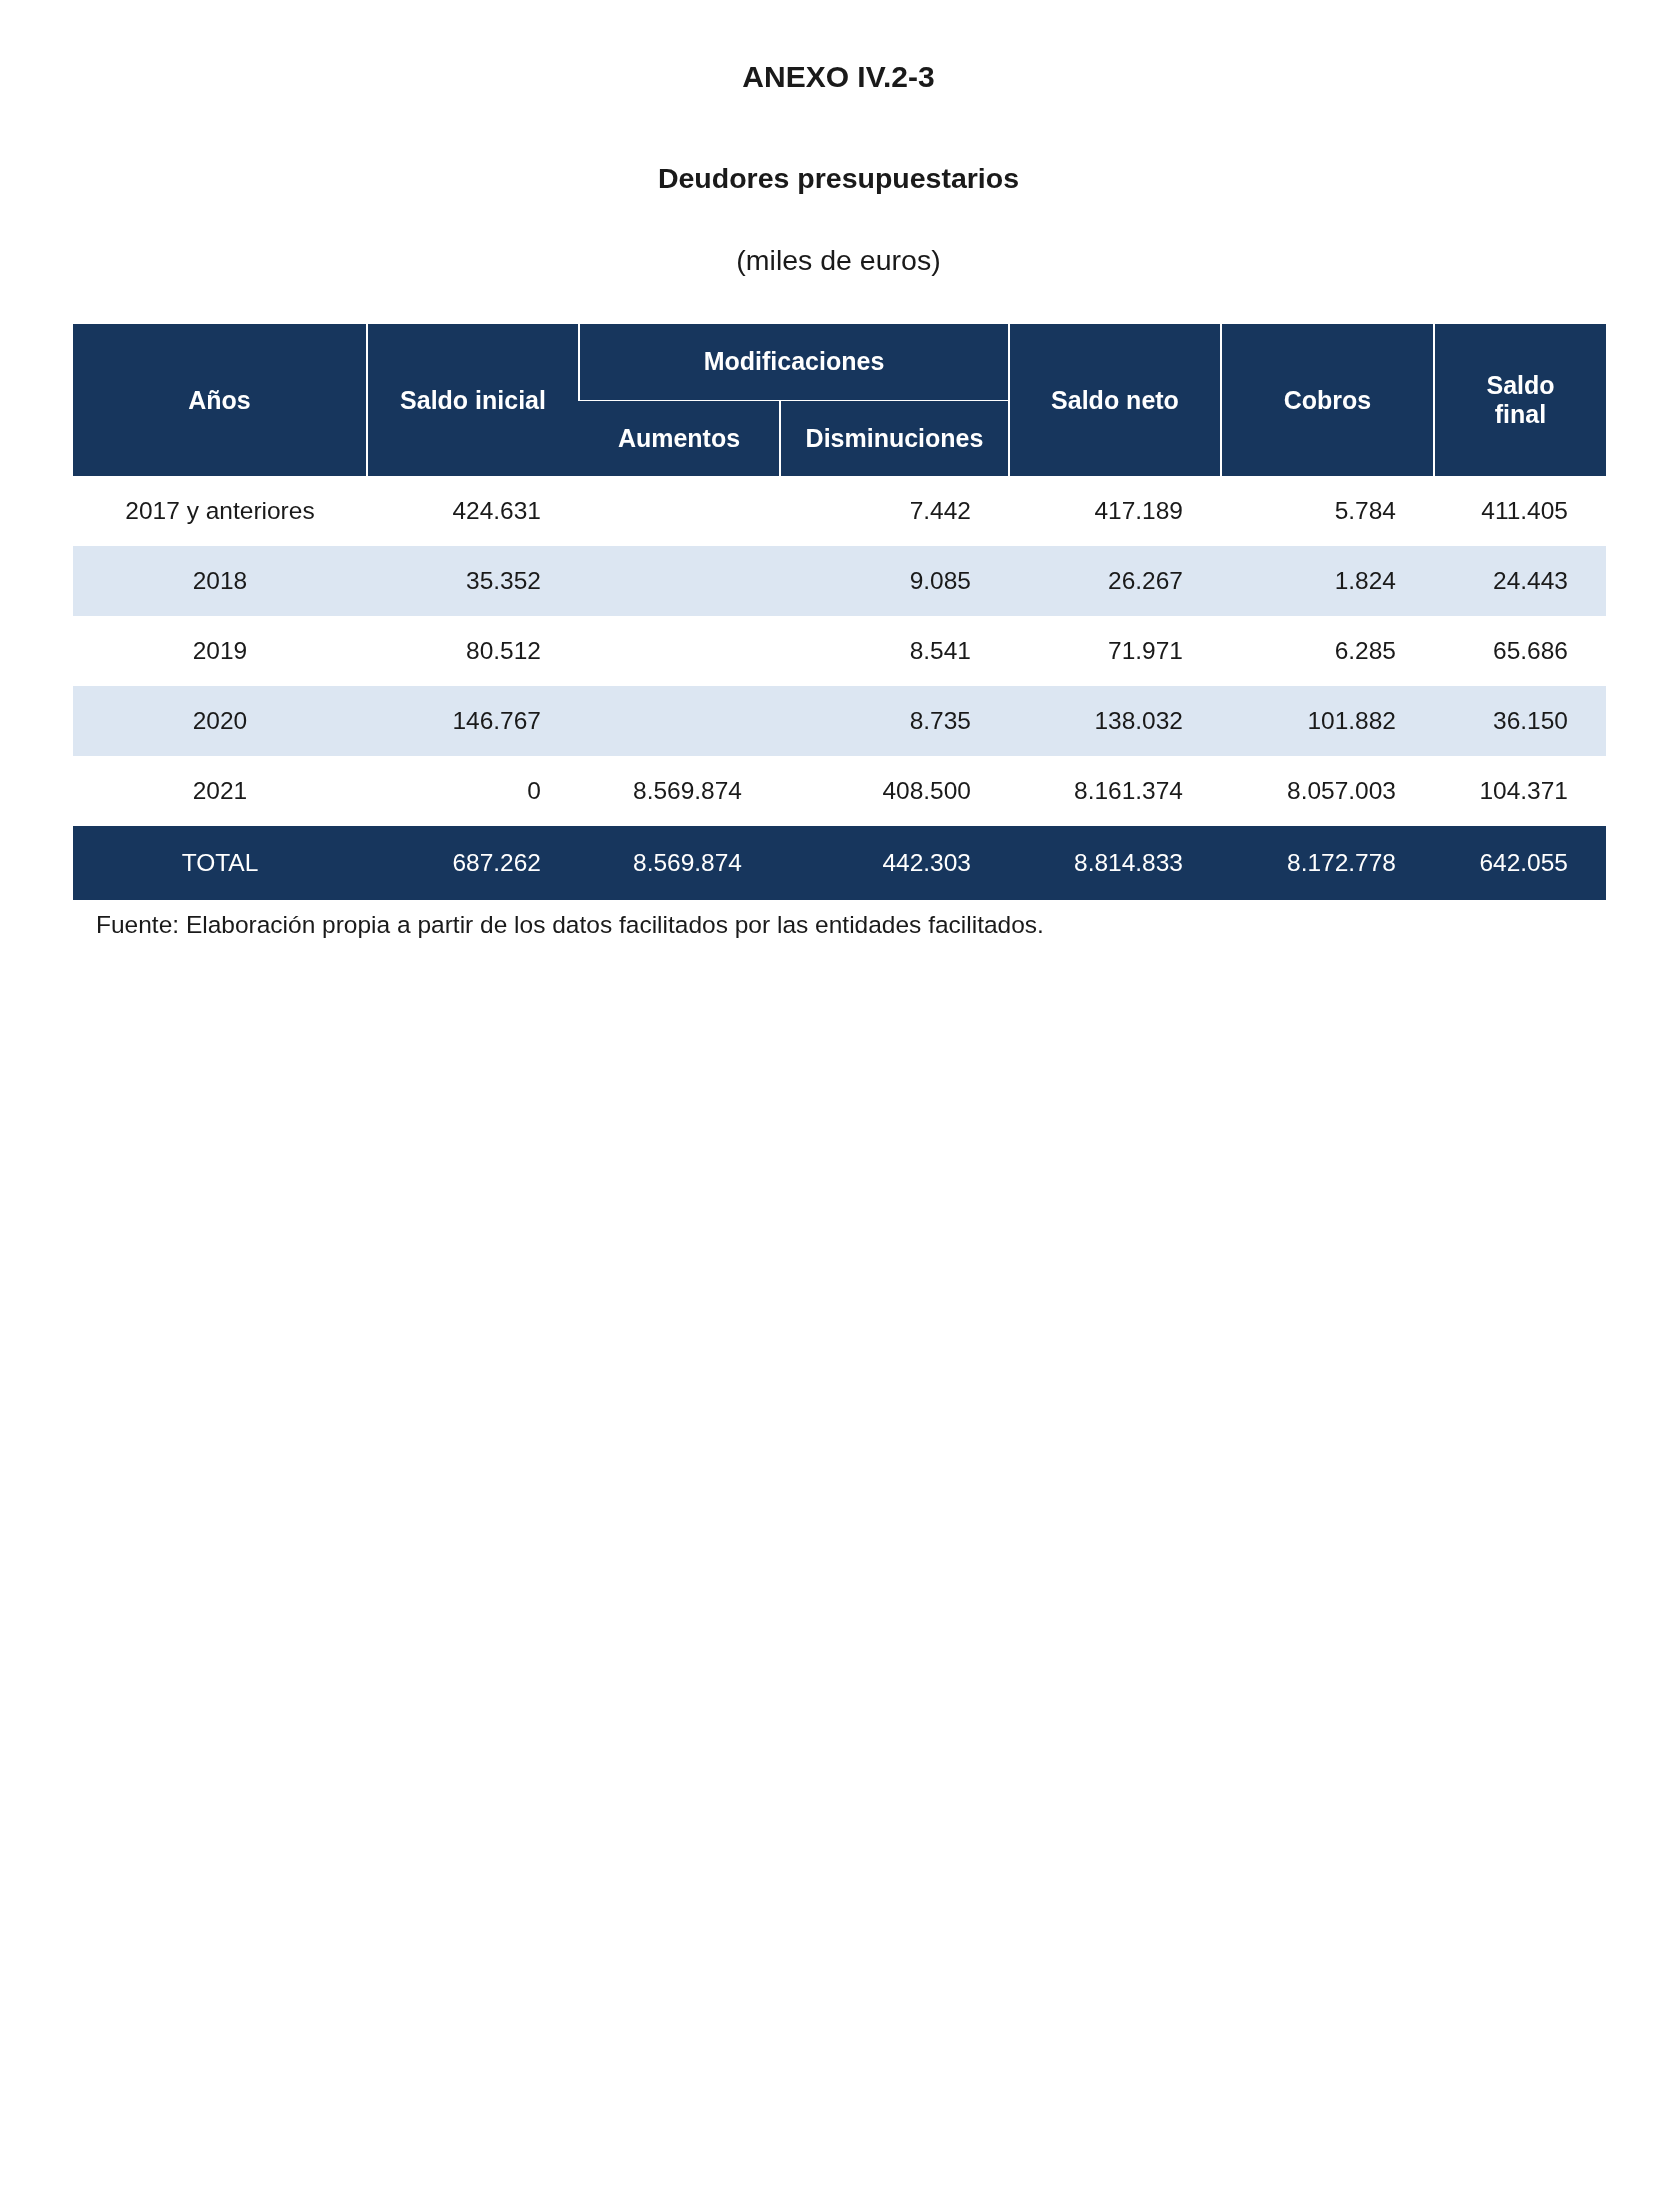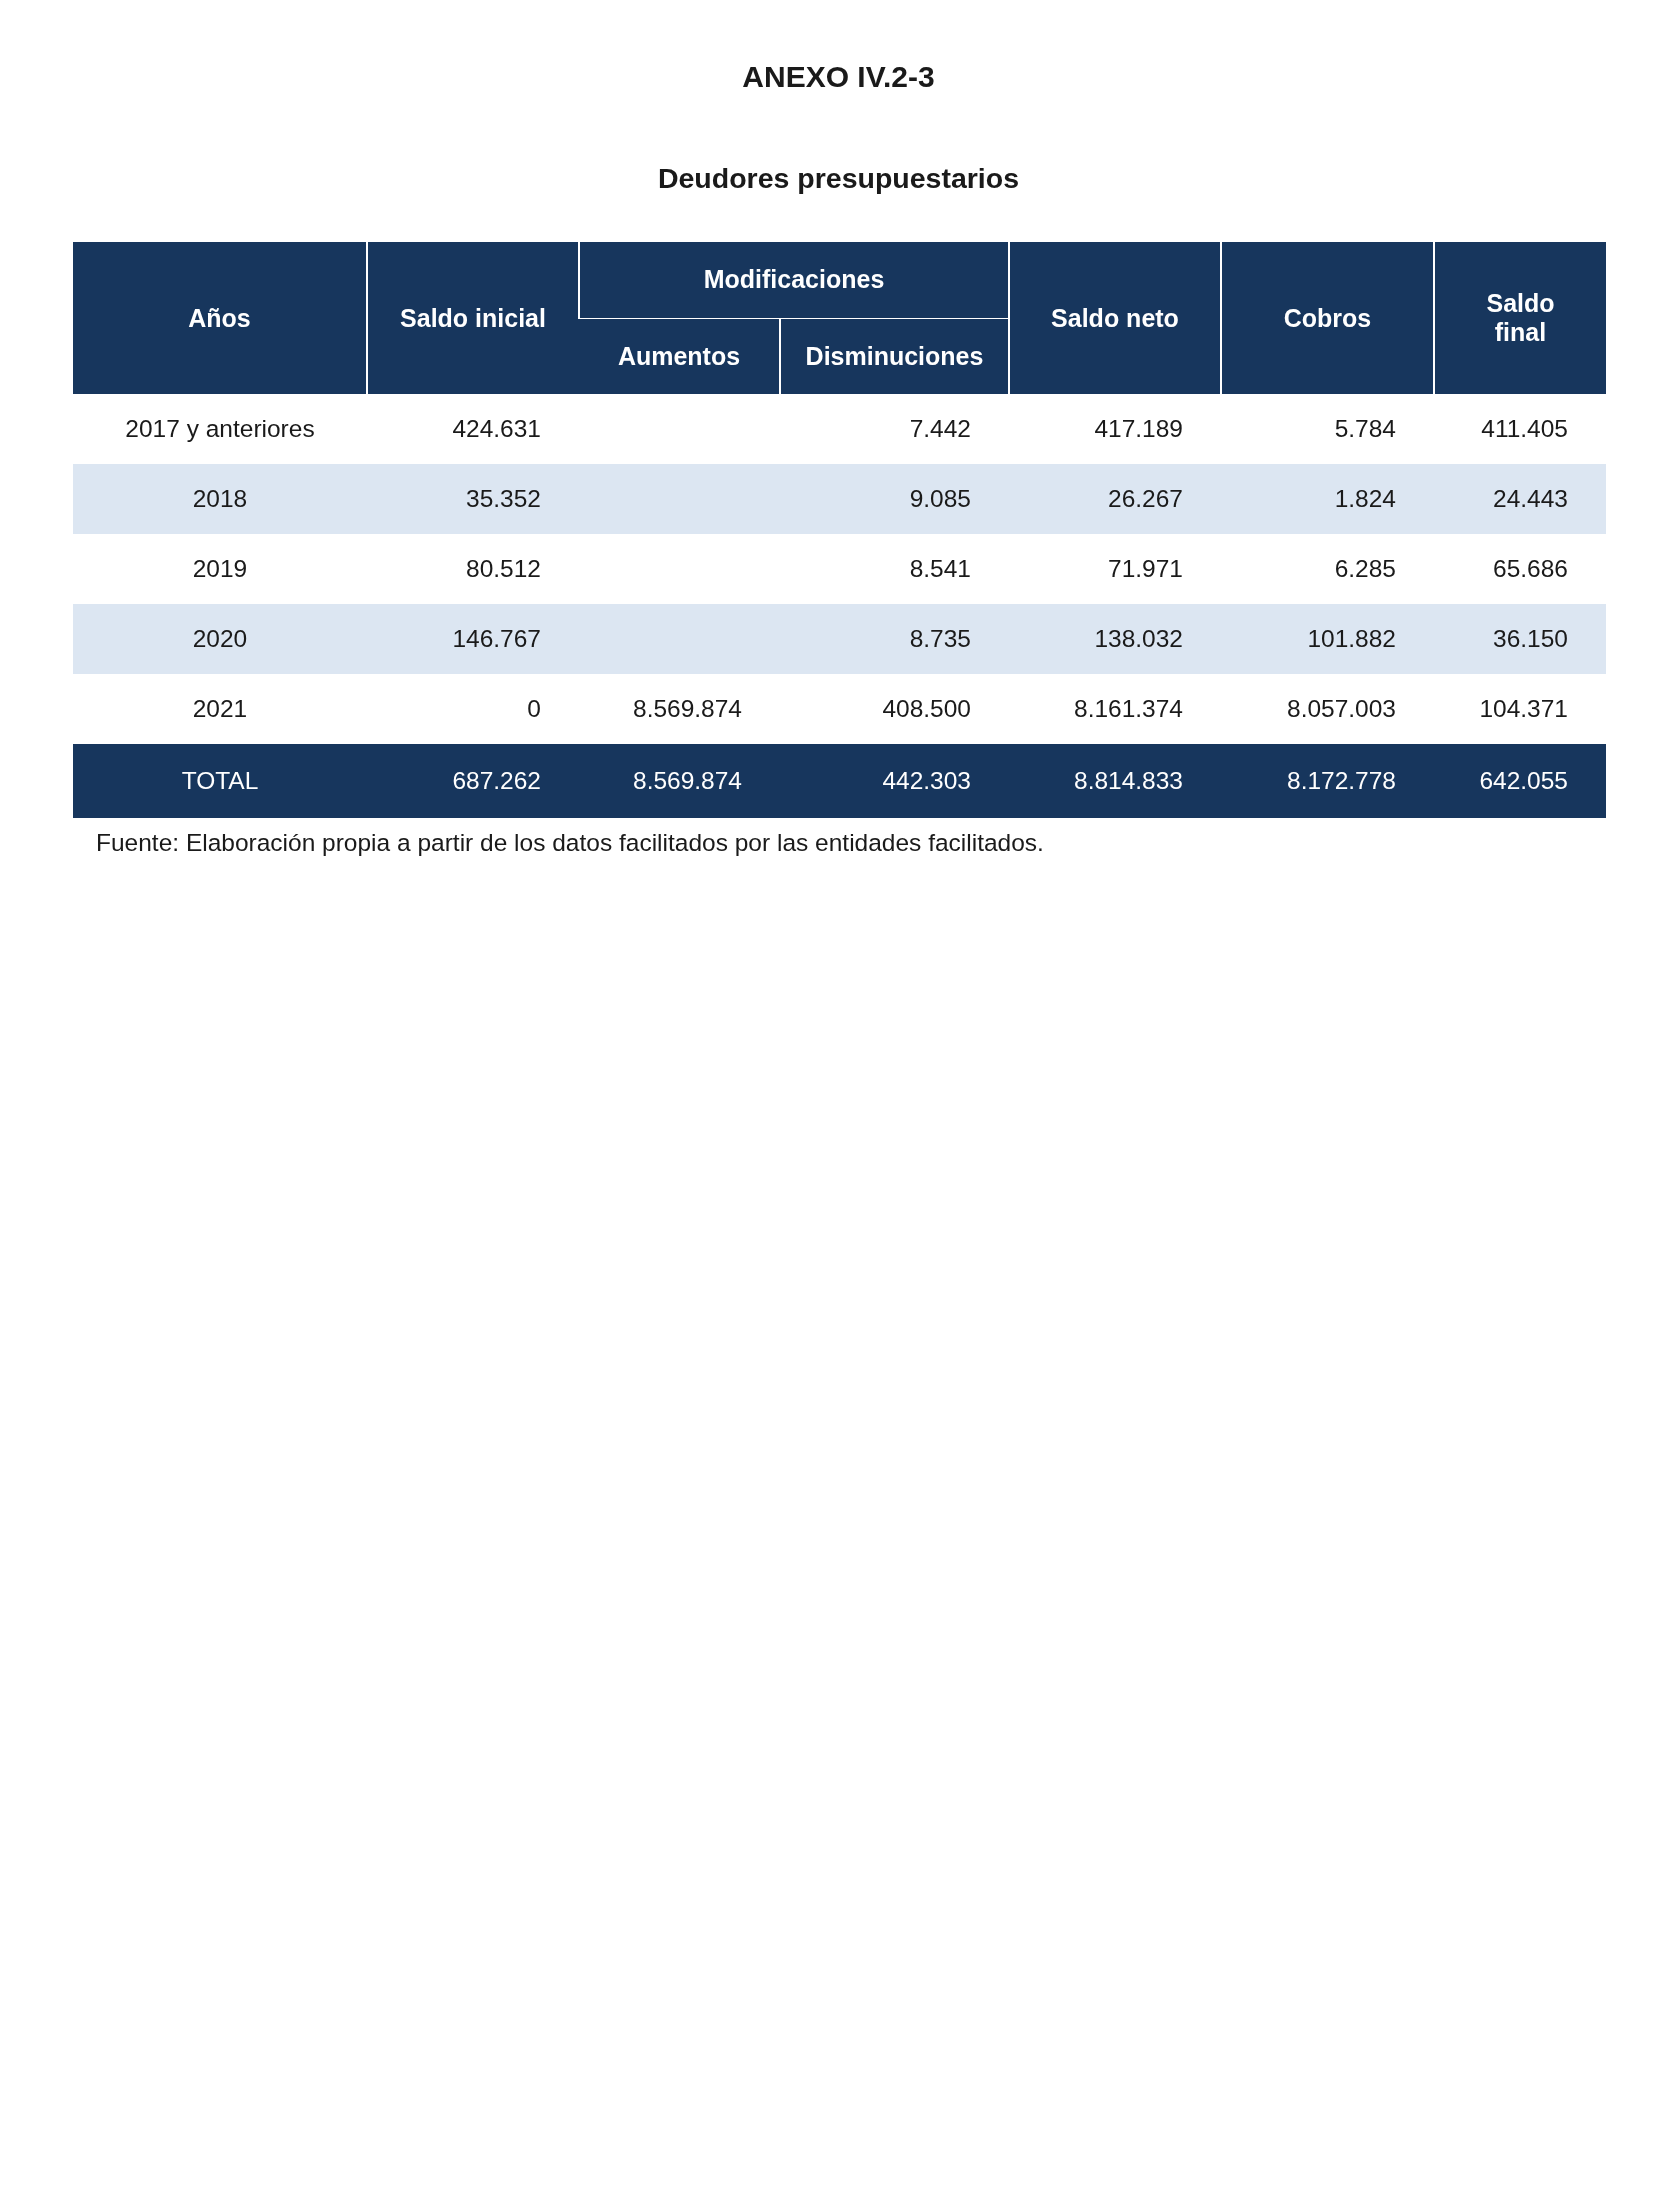--- a/index.html
+++ b/index.html
@@ -71,20 +71,21 @@
   }
 </style>
 </head>
 <body>
 
 <div class="page">
 
   <div class="titles">
     <div class="title-1">ANEXO IV.2-3</div>
     <div class="title-3">Deudores presupuestarios</div>
+    <div class="subtitle">(miles de euros)</div>
   </div>
 
   <table class="data-table">
     <colgroup>
       <col style="width:294px">
       <col style="width:212px">
       <col style="width:201px">
       <col style="width:229px">
       <col style="width:212px">
       <col style="width:213px">

